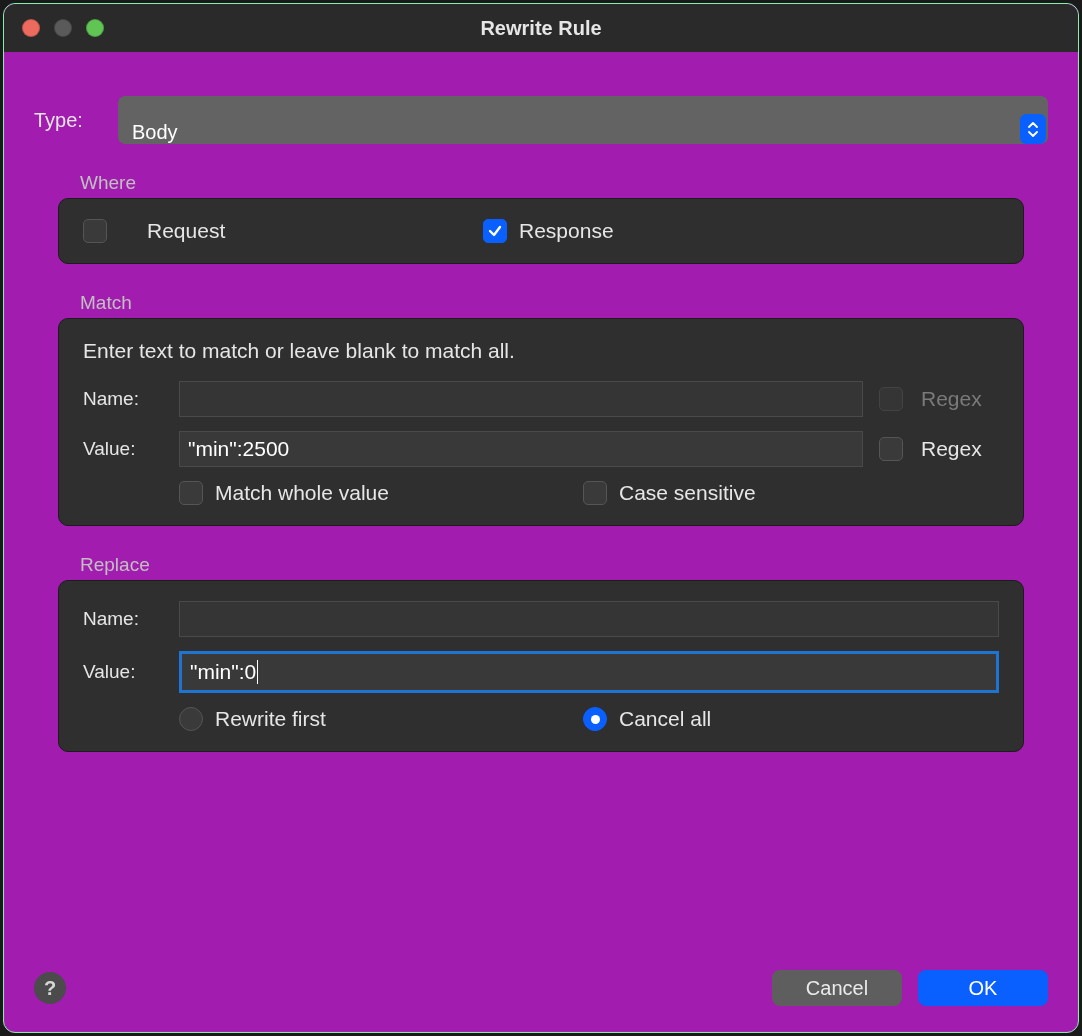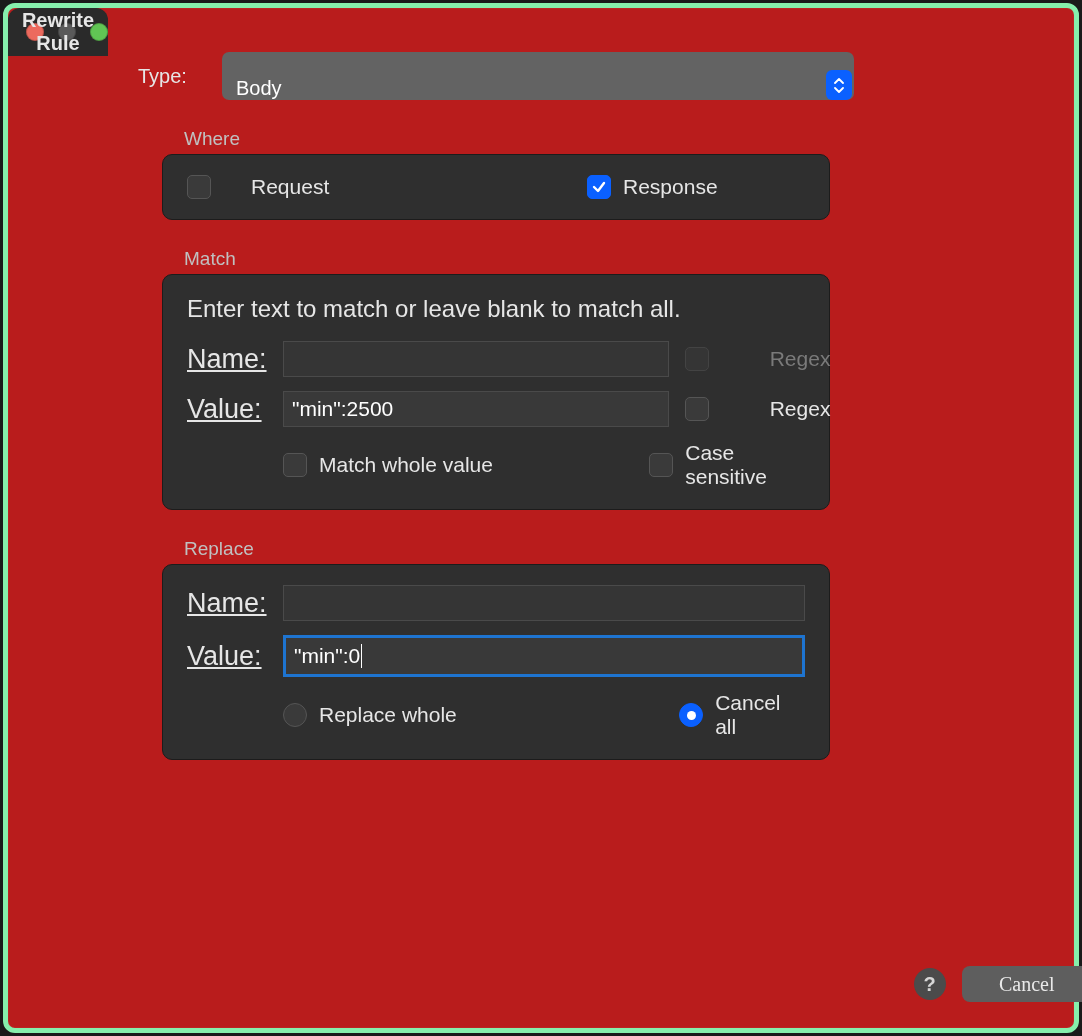--- a/index.html
+++ b/index.html
@@ -9,26 +9,26 @@
     font-size: 20px;
     color: #dcdcdc;
     width: 1082px;
     height: 1036px;
     overflow: hidden;
   }
   .window {
     width: 1076px;
     height: 1030px;
     margin: 3px;
-    background: #b91c1c;
+    background: #a21caf;
     border-radius: 12px;
-    border: 5px solid #86efac;
+    border: 1px solid #86efac;
     box-shadow: 0 0 0 1px rgba(255,255,255,0.04) inset;
     display: flex;
-    flex-direction: row;
+    flex-direction: column;
   }
   .titlebar {
     height: 48px;
     display: flex;
     align-items: center;
     position: relative;
     border-top-left-radius: 12px;
     border-top-right-radius: 12px;
     background: #2a2a2a;
   }
@@ -123,32 +123,31 @@
     border-color: #0a60ff;
   }
   .checkbox.checked svg { display:block; }
   .checkbox svg { display:none; }
   .checkbox.disabled { opacity: 0.55; }
   .cb-label { color: #e6e6e6; font-size: 21px; }
   .cb-label.disabled { color: #7a7a7a; }
   .hint {
     color: #e6e6e6;
     margin-bottom: 18px;
-    font-size: 24px;
+    font-size: 21px;
   }
   .field-row {
     display: flex;
     align-items: center;
     margin-bottom: 14px;
   }
   .field-label {
     width: 96px;
     color: #e6e6e6;
-    font-size: 27px;
-    text-decoration: underline;
+    font-size: 19px;
   }
   .text-input {
     flex: 1;
     background: #393939;
     border: 1px solid #4a4a4a;
     border-radius: 0;
     height: 36px;
     color: #fff;
     font-size: 21px;
     padding: 0 8px;
@@ -161,21 +160,20 @@
   .text-input.focused {
     border: 3px solid #1e74d0;
     height: 42px;
     padding: 0 8px;
   }
   .regex-side {
     width: 120px;
     display: flex;
     align-items: center;
     margin-left: 16px;
-    gap: 43px;
   }
   .regex-side .cb-label { margin-left: 6px; }
   .option-row {
     display: flex;
     align-items: center;
     margin-left: 96px;
     gap: 0;
     margin-top: 6px;
   }
   .option-col { width: 380px; display:flex; align-items:flex-start; }
@@ -221,21 +219,20 @@
     font-size: 20px;
   }
   .spacer { flex:1; }
   .btn {
     height: 36px;
     min-width: 130px;
     border-radius: 8px;
     display:flex; align-items:center; justify-content:center;
     margin-left: 16px;
     font-size: 20px;
-    font-family: Liberation Serif, serif;
   }
   .btn.cancel {
     background: #5e5e5e;
     color: #eaeaea;
   }
   .btn.ok {
     background: #0a60ff;
     color: #fff;
     text-align: right;
   }
@@ -351,21 +348,21 @@
         <div class="field-label">Value:</div>
         <div class="text-input focused" style="display:flex;align-items:center;">
           <span>"min":0</span>
             <span class="cursor-caret"></span>
         </div>
       </div>
 
       <div class="option-row">
         <div class="option-col">
           <span class="radio"></span>
-          <span class="cb-label">Replace whole</span>
+          <span class="cb-label">Rewrite first</span>
         </div>
         <div class="option-col2">
           <span class="radio selected"></span>
           <span class="cb-label">Cancel all</span>
         </div>
       </div>
 
     </div>
 
   </div>

